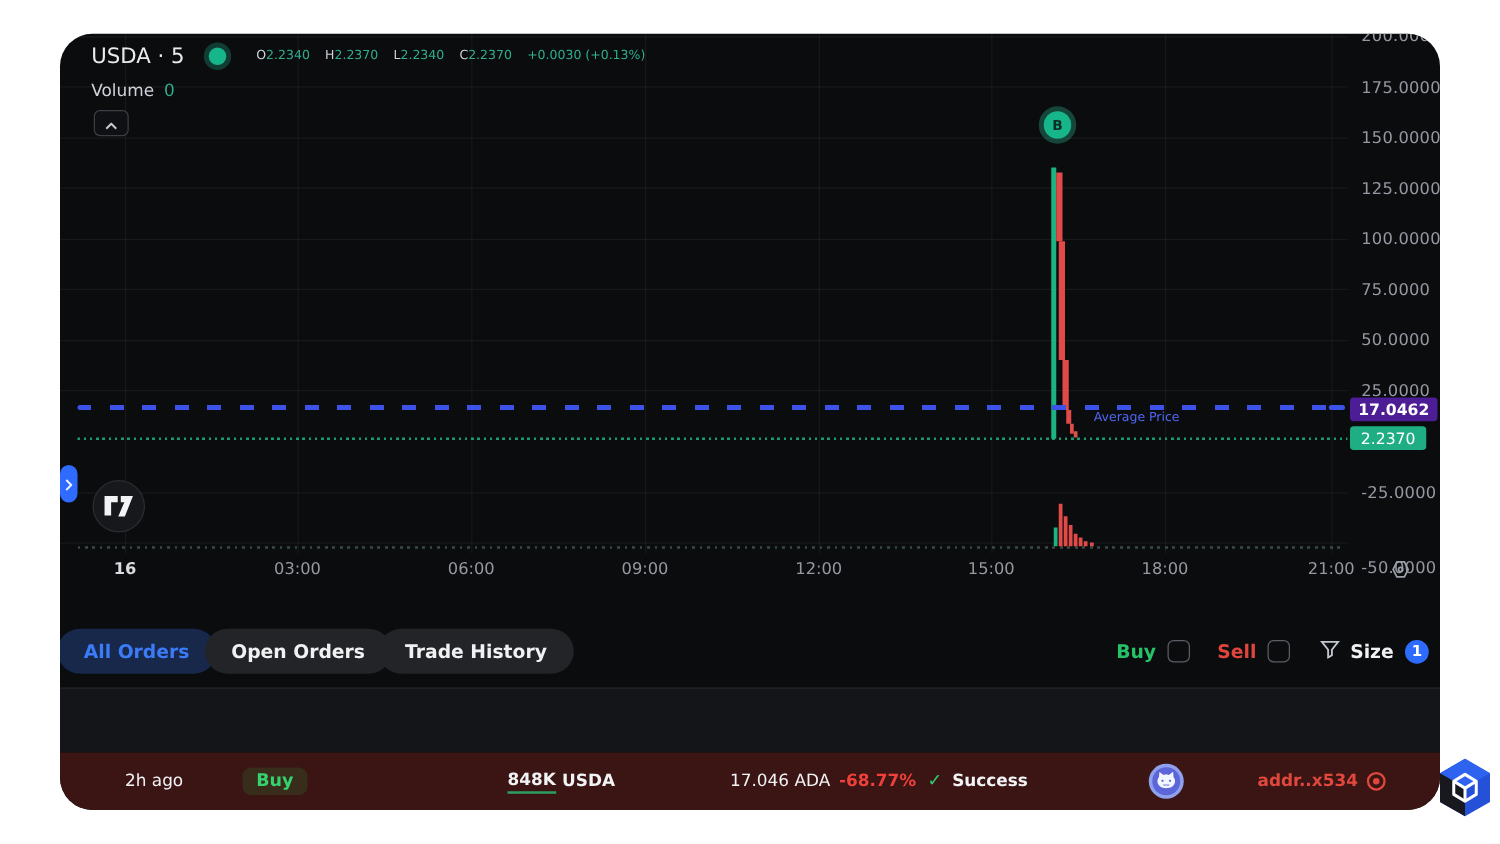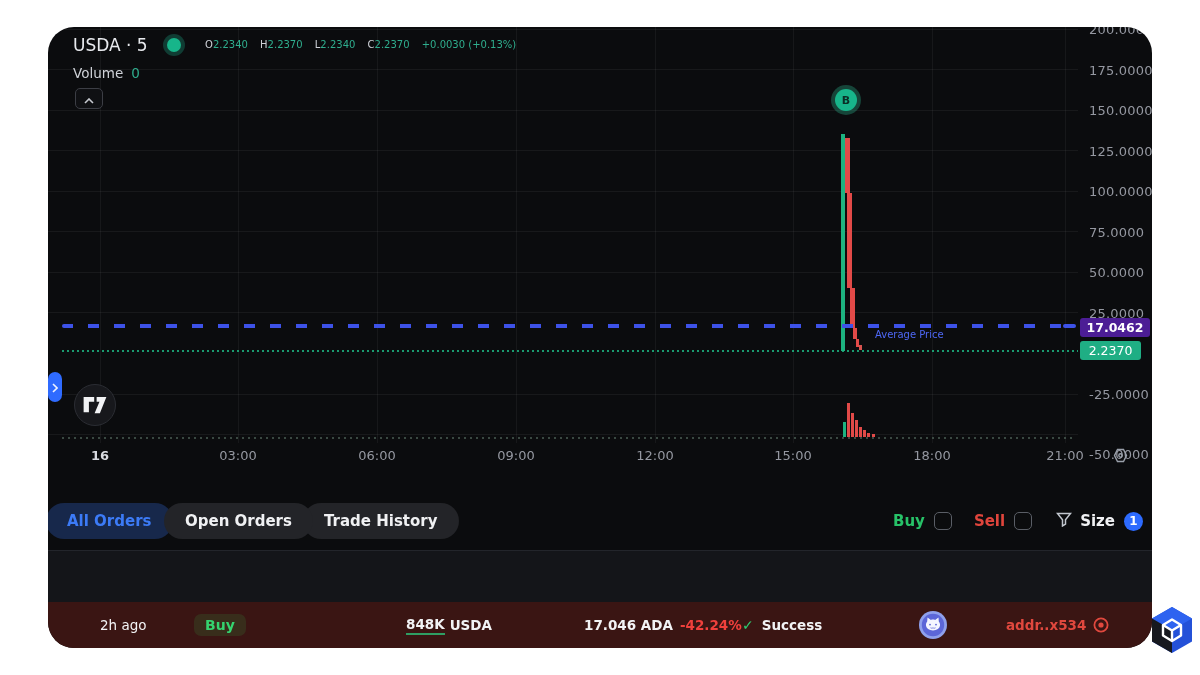--- a/index.html
+++ b/index.html
@@ -235,22 +235,22 @@
     <div class="trow">
       <div class="td" style="left:52px">2h ago</div>
       <div class="td" style="left:146px">
         <span class="type-badge">Buy</span>
       </div>
       <div class="td" style="left:358px">
         <span class="amt">848K</span>
         <span class="unit">USDA</span>
       </div>
       <div class="td" style="left:536px">
-        <span style="font-weight:700">17.046 ADA</span>
-        <span class="pct">-42.24%</span>
+        <span style="font-weight:400">17.046 ADA</span>
+        <span class="pct">-68.77%</span>
       </div>
       <div class="td" style="left:694px">
         <span class="check">✓</span>
         <span style="font-weight:600">Success</span>
       </div>
       <div class="td" style="left:870px">
         <span style="display:flex">
           <svg width="30" height="30" viewBox="0 0 30 30">
             <circle cx="15" cy="15" r="14" fill="#8fa0ec"></circle>
             <circle cx="15" cy="15" r="11.2" fill="#5c66d8"></circle>

